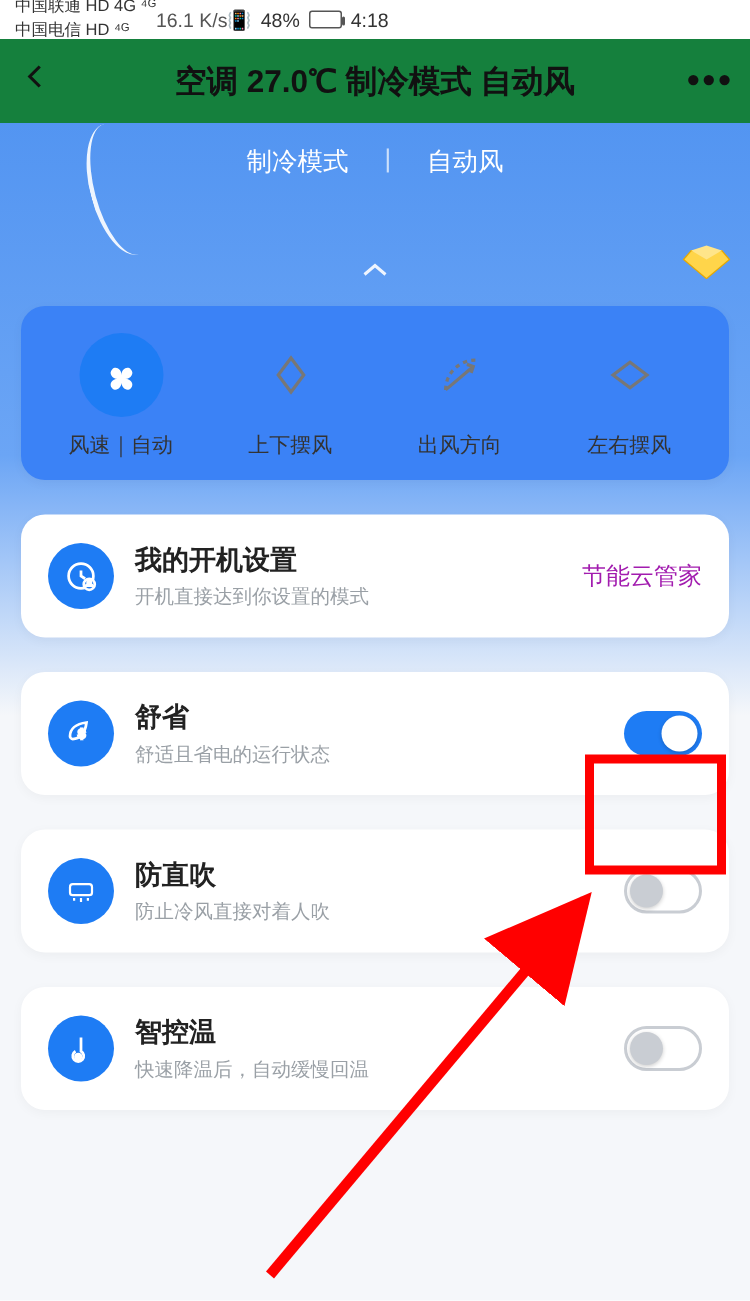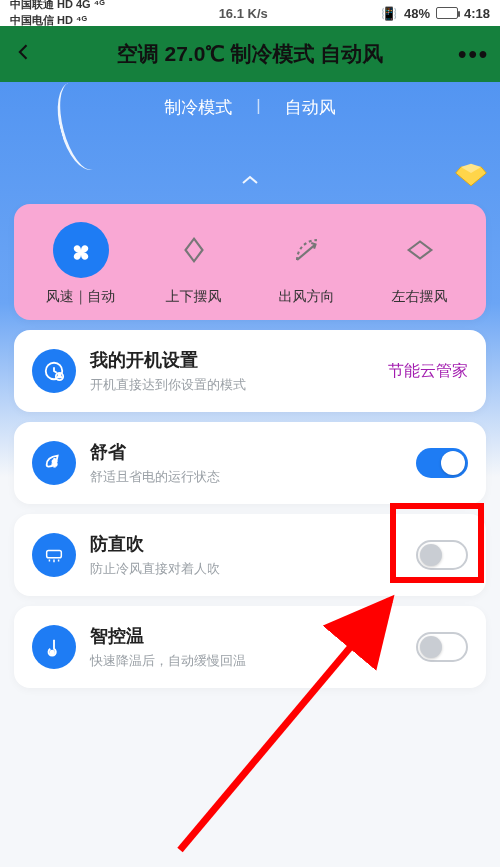--- a/index.html
+++ b/index.html
@@ -10,26 +10,24 @@
     background: linear-gradient(180deg, #4a8ff0 0%, #6ba5f5 35%, #f5f7fa 55%, #f5f7fa 100%);
     position: relative;
     overflow: hidden;
   }
 
   
   .status-bar {
     height: 26px;
     display: flex;
     align-items: center;
-    justify-content: space-between;
     padding: 0 10px;
     font-size: 11px;
     color: #333;
     background: #fff;
-    font-weight: bold;
   }
   .status-left { display: flex; align-items: center; gap: 4px; flex-direction: column; align-items: flex-start; line-height: 1.05;}
   .status-right { display: flex; align-items: center; gap: 6px; font-size: 13px;}
   .status-right .battery-box { border:1px solid #555; width:22px; height:12px; border-radius:2px; position:relative;}
   .status-right .battery-box::after{content:"";position:absolute;right:-3px;top:3px;width:2px;height:6px;background:#555;border-radius:1px;}
   .status-right .battery-fill{background:#555;width:48%;height:100%;}
 
   
   .header {
     height: 56px;
@@ -81,21 +79,21 @@
   .collapse {
     text-align: center;
     color: rgba(255,255,255,.85);
     font-size: 14px;
     padding-top: 45px;
     padding-bottom: 6px;
   }
 
   
   .card {
-    background: #f9a8d4;
+    background: #3b82f6;
     border-radius: 16px;
     margin: 10px 14px;
     padding: 18px 10px 14px;
     box-shadow: 0 2px 8px rgba(0,0,0,.04);
   }
 
   
   .ctrl-grid {
     display: flex;
     justify-content: space-around;
@@ -108,21 +106,21 @@
     border-radius: 50%;
     color: #444;
   }
   .ctrl-icon.filled { background: #1e7cf4; color: #fff; }
   .ctrl-label { font-size: 14px; color: #333; }
 
   
   .setting-card {
     background: #fff;
     border-radius: 16px;
-    margin: 10px 14px;
+    margin: 23px 14px;
     padding: 18px 18px;
     display: flex;
     align-items: center;
     gap: 14px;
     box-shadow: 0 2px 8px rgba(0,0,0,.04);
   }
   .setting-card .lead-icon {
     width: 44px; height: 44px; border-radius: 50%;
     background: #1e7cf4; color: #fff;
     display:flex;align-items:center;justify-content:center;flex:0 0 44px;

